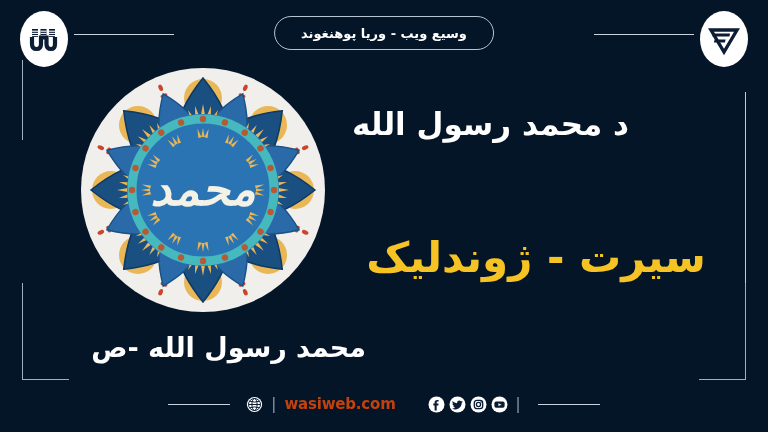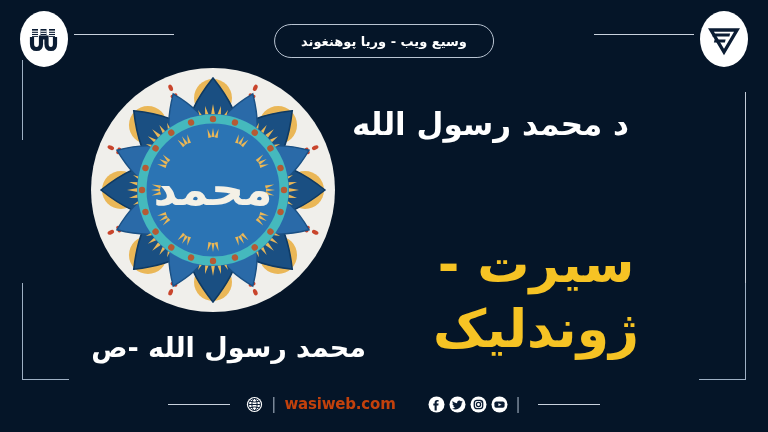--- a/index.html
+++ b/index.html
@@ -54,21 +54,20 @@
     top: 16px;
     transform: translateX(-50%);
     border: 1px solid #b9c4d2;
     border-radius: 18px;
     height: 34px;
     padding: 0 26px;
     display: flex;
     align-items: center;
     justify-content: center;
     box-sizing: border-box;
-    margin-top: 8px;
   }
   .pill-text {
     color: #ffffff;
     font-size: 13px;
     font-weight: bold;
     direction: rtl;
     white-space: nowrap;
     line-height: 1;
   }
 
@@ -90,24 +89,25 @@
     border-style: solid;
     border-color: #9fb0c4;
     border-width: 0;
   }
   .bracket-left  { left: 22px;  border-left-width: 1px;  border-bottom-width: 1px; }
   .bracket-right { right: 22px; border-right-width: 1px; border-bottom-width: 1px; }
 
   
   .mandala-wrap {
     position: absolute;
-    left: 85px;
+    left: 75px;
     top: 62px;
     width: 256px;
     height: 256px;
+    font-style: italic;
   }
 
   
   .title-block {
     position: absolute;
     right: 24px;
     top: 104px;
     width: 392px;
     text-align: left;
     direction: rtl;
@@ -120,21 +120,21 @@
     letter-spacing: 0px;
   }
   .subtitle {
     position: absolute;
     right: 36px;
     top: 232px;
     width: 392px;
     text-align: center;
     direction: rtl;
     color: #f6c324;
-    font-size: 52px;
+    font-size: 42px;
     font-weight: bold;
     line-height: 1.25;
   }
 
   
   .caption {
     position: absolute;
     left: 36px;
     top: 330px;
     width: 330px;

